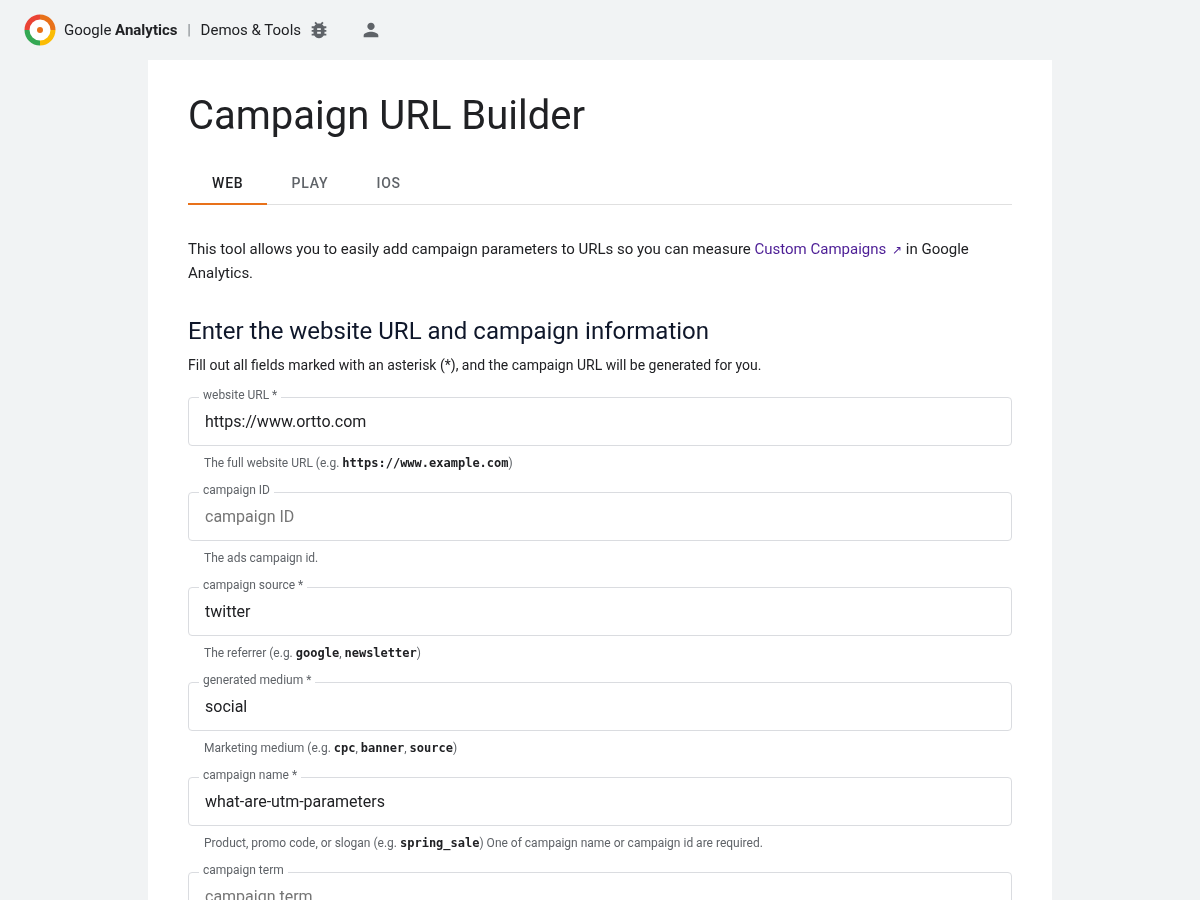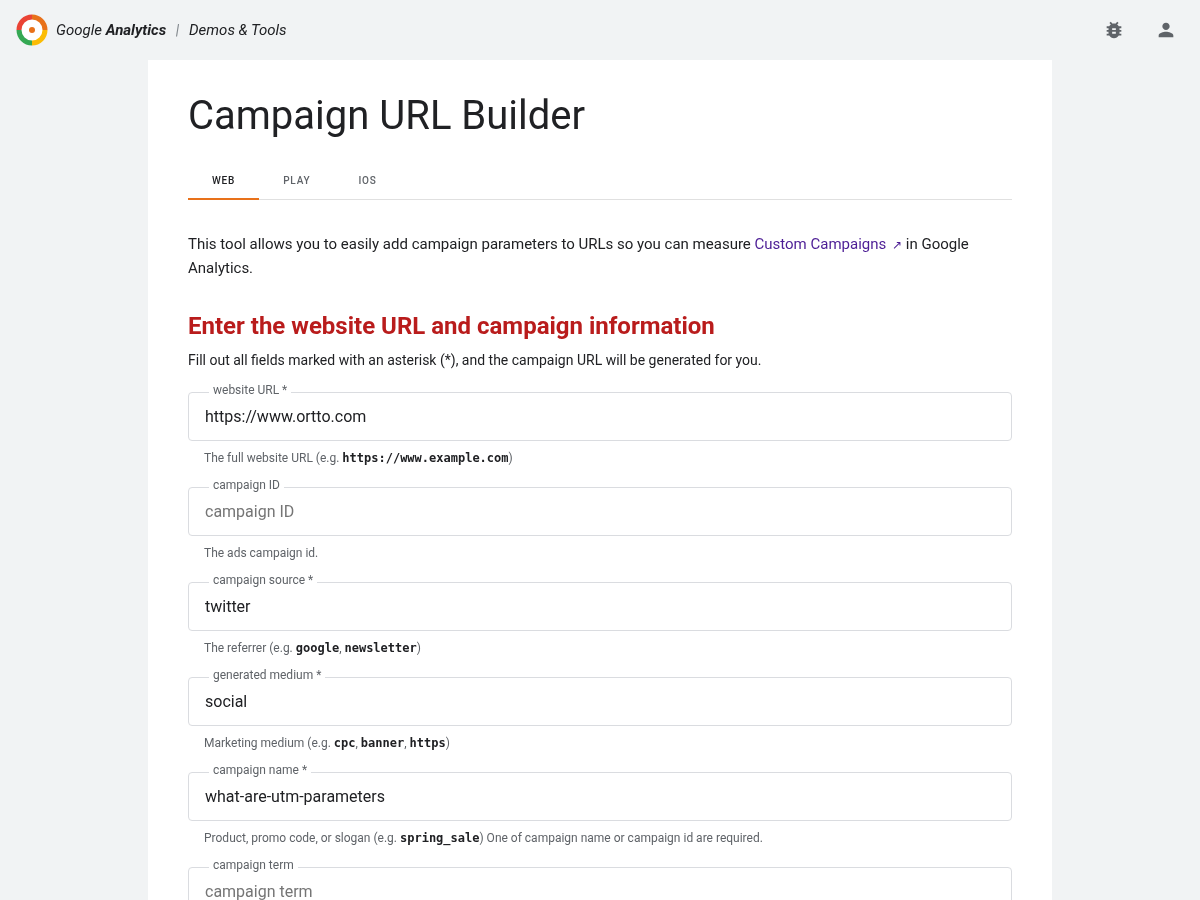--- a/index.html
+++ b/index.html
@@ -18,24 +18,22 @@
     .app-container {
       max-width: 1200px;
       margin: 0 auto;
       background: #f1f3f4;
       min-height: 900px;
     }
 
     .header {
       display: flex;
       align-items: center;
-      justify-content: space-between;
-      padding: 12px 16px;
+      padding: 12px 24px;
       background: #f1f3f4;
-      font-style: italic;
     }
 
     .header-left {
       display: flex;
       align-items: center;
       gap: 8px;
     }
 
     .ga-logo {
       width: 32px;
@@ -90,21 +88,21 @@
     }
 
     .tabs {
       display: flex;
       border-bottom: 1px solid #e0e0e0;
       margin-bottom: 0;
     }
 
     .tab {
       padding: 12px 24px;
-      font-size: 10px;
+      font-size: 14px;
       font-weight: 500;
       color: #5f6368;
       cursor: pointer;
       letter-spacing: 0.8px;
       text-transform: uppercase;
       border-bottom: 2px solid transparent;
       margin-bottom: -1px;
     }
 
     .tab.active {
@@ -129,22 +127,22 @@
     }
 
     .external-icon {
       display: inline-block;
       font-size: 12px;
       margin-left: 2px;
     }
 
     .section-title {
       font-size: 24px;
-      font-weight: 700;
-      color: #b91c1c;
+      font-weight: 400;
+      color: #0f172a;
       margin-bottom: 12px;
     }
 
     .section-subtitle {
       font-size: 14px;
       color: #202124;
       margin-bottom: 24px;
     }
 
     .form-group {
@@ -152,21 +150,21 @@
     }
 
     .field-wrapper {
       position: relative;
       margin-bottom: 4px;
     }
 
     .field-wrapper label {
       position: absolute;
       top: -9px;
-      left: 21px;
+      left: 11px;
       font-size: 12px;
       color: #5f6368;
       background: #ffffff;
       padding: 0 4px;
       z-index: 1;
     }
 
     .field-wrapper input {
       width: 100%;
       padding: 14px 16px;
@@ -288,21 +286,21 @@
           The referrer (e.g. <span style="font-family: monospace; font-weight: 600; color: #202124;">google</span>, <span style="font-family: monospace; font-weight: 600; color: #202124;">newsletter</span>)
         </div>
       </div>
 
       <div class="form-group">
         <div class="field-wrapper">
           <label>generated medium *</label>
           <input type="text" class="has-value" value="social" style="">
         </div>
         <div class="help-text">
-          Marketing medium (e.g. <span style="font-family: monospace; font-weight: 600; color: #202124; text-align: center;">cpc</span>, <span style="font-family: monospace; font-weight: 600; color: #202124;">banner</span>, <span style="font-family: monospace; font-weight: 600; color: #202124;">https</span>)
+          Marketing medium (e.g. <span style="font-family: monospace; font-weight: 600; color: #202124; text-align: center;">cpc</span>, <span style="font-family: monospace; font-weight: 600; color: #202124;">banner</span>, <span style="font-family: monospace; font-weight: 600; color: #202124;">source</span>)
         </div>
       </div>
 
       <div class="form-group">
         <div class="field-wrapper">
           <label>campaign name *</label>
           <input type="text" class="has-value" value="what-are-utm-parameters" style="">
         </div>
         <div class="help-text">
           Product, promo code, or slogan (e.g. <span style="font-family: monospace; font-weight: 600; color: #202124;">spring_sale</span>) One of campaign name or campaign id are required.

